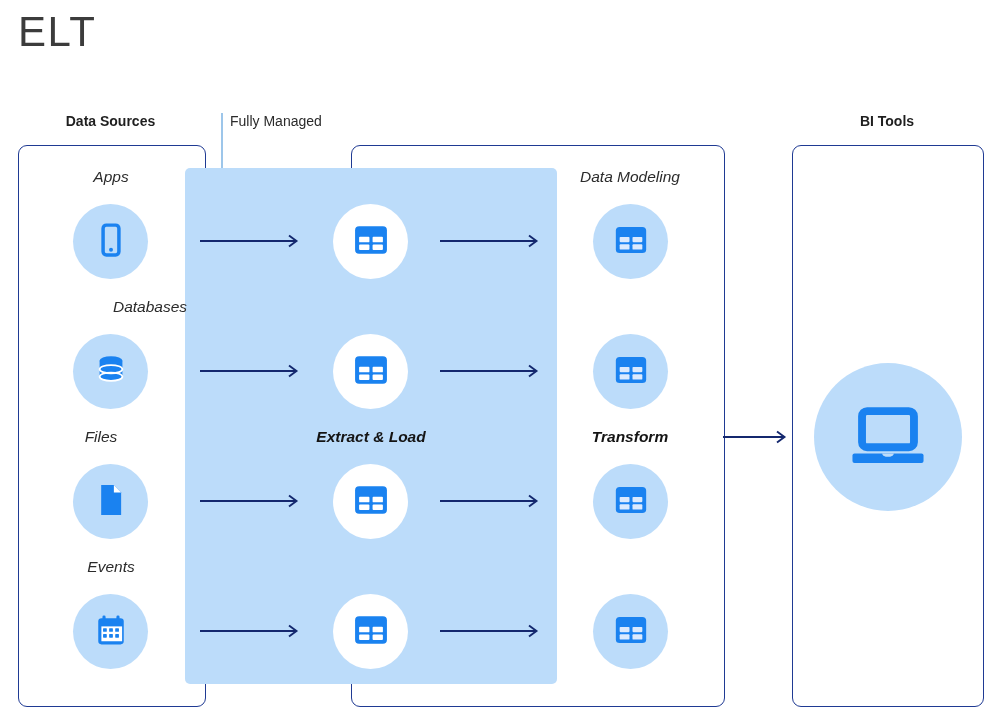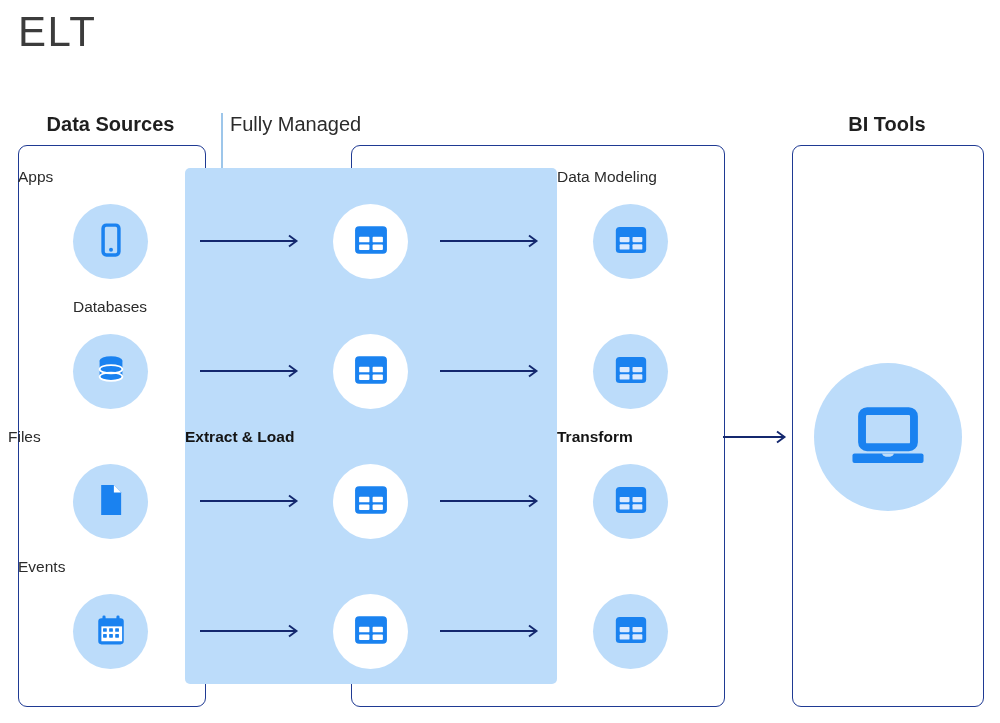--- a/index.html
+++ b/index.html
@@ -16,21 +16,21 @@
 
   
   #title{
     left:18px; top:8px;
     font-size:42px; font-weight:300; letter-spacing:1.5px;
     color:#3c3c3c;
   }
 
   
   .caption{
-    font-size:20px; font-weight:700; color:#1f1f1f;
+    font-size:14px; font-weight:700; color:#1f1f1f;
     text-align:center; white-space:nowrap;
   }
   .caption.light{font-weight:400;color:#2b2b2b;text-align:right;}
 
   
   .obox{
     border:1.6px solid #1f3a93;
     border-radius:9px;
     background:transparent;
   }
@@ -48,21 +48,21 @@
   .circ{
     border-radius:50%;
     display:flex;align-items:center;justify-content:center;
   }
   .circ.lightblue{background:#bcdcfa;}
   .circ.white{background:#ffffff;}
 
   
   .ilabel{
     font-size:15.5px;font-weight:400;color:#2b2b2b;
-    text-align:left;white-space:nowrap;
+    text-align:center;white-space:nowrap;font-style:italic;
   }
   .ilabel.bold{font-weight:700;color:#141414;}
 
   
   .arrow{height:16px;}
   .arrow svg{display:block;}
 
   
   .ico{display:block;}
 </style>
@@ -94,21 +94,21 @@
   <div class="abs circ lightblue" style="left:73px;top:204px;width:75px;height:75px;">
     <span class="ico">
       <svg width="38" height="38" viewBox="0 0 24 24" fill="none">
         <rect x="7" y="2.6" width="10" height="18.8" rx="2.1" stroke="#1a82f0" stroke-width="2.2"></rect>
         <circle cx="12" cy="18.1" r="1.25" fill="#1a82f0"></circle>
         <rect x="8.6" y="16.3" width="6.8" height="0" fill="#1a82f0"></rect>
       </svg>
     </span>
   </div>
 
-  <div class="abs ilabel" style="left:28px;top:298px;width:186px;padding-left:45px;">Databases</div>
+  <div class="abs ilabel" style="left:12px;top:298px;width:186px;padding-left:45px;">Databases</div>
   <div class="abs circ lightblue" style="left:73px;top:334px;width:75px;height:75px;">
     <span class="ico">
       <svg width="38" height="38" viewBox="0 0 24 24">
         <ellipse cx="12" cy="6.2" rx="7.2" ry="2.9" fill="#1a82f0"></ellipse>
         <path d="M4.8 6.2v4.4c0 1.6 3.22 2.9 7.2 2.9s7.2-1.3 7.2-2.9V6.2" fill="#1a82f0"></path>
         <path d="M4.8 11.6v4.4c0 1.6 3.22 2.9 7.2 2.9s7.2-1.3 7.2-2.9v-4.4" fill="#1a82f0"></path>
         <ellipse cx="12" cy="11.5" rx="7.2" ry="2.6" fill="none" stroke="#ffffff" stroke-width="1.1"></ellipse>
         <ellipse cx="12" cy="16.2" rx="7.2" ry="2.6" fill="none" stroke="#ffffff" stroke-width="1.1"></ellipse>
       </svg>
     </span>

